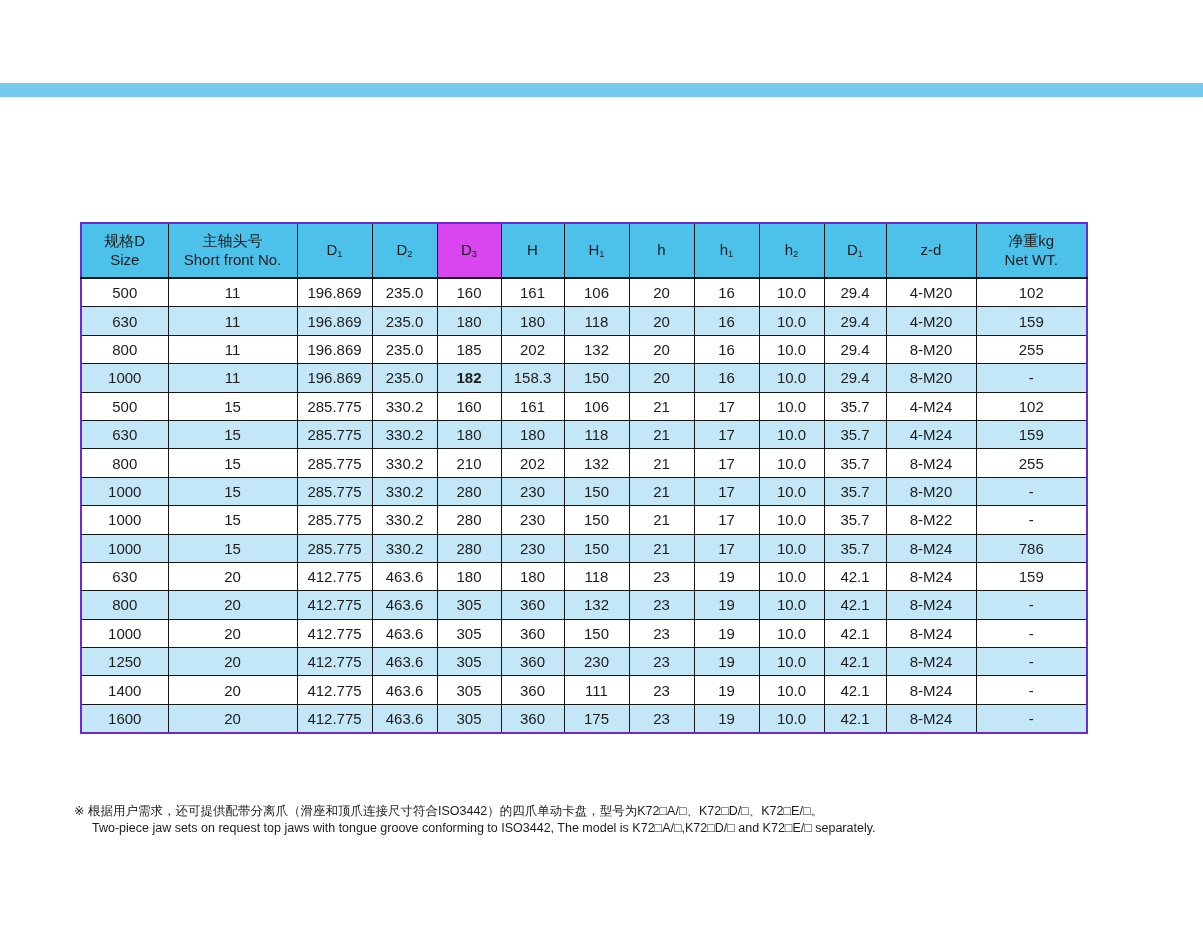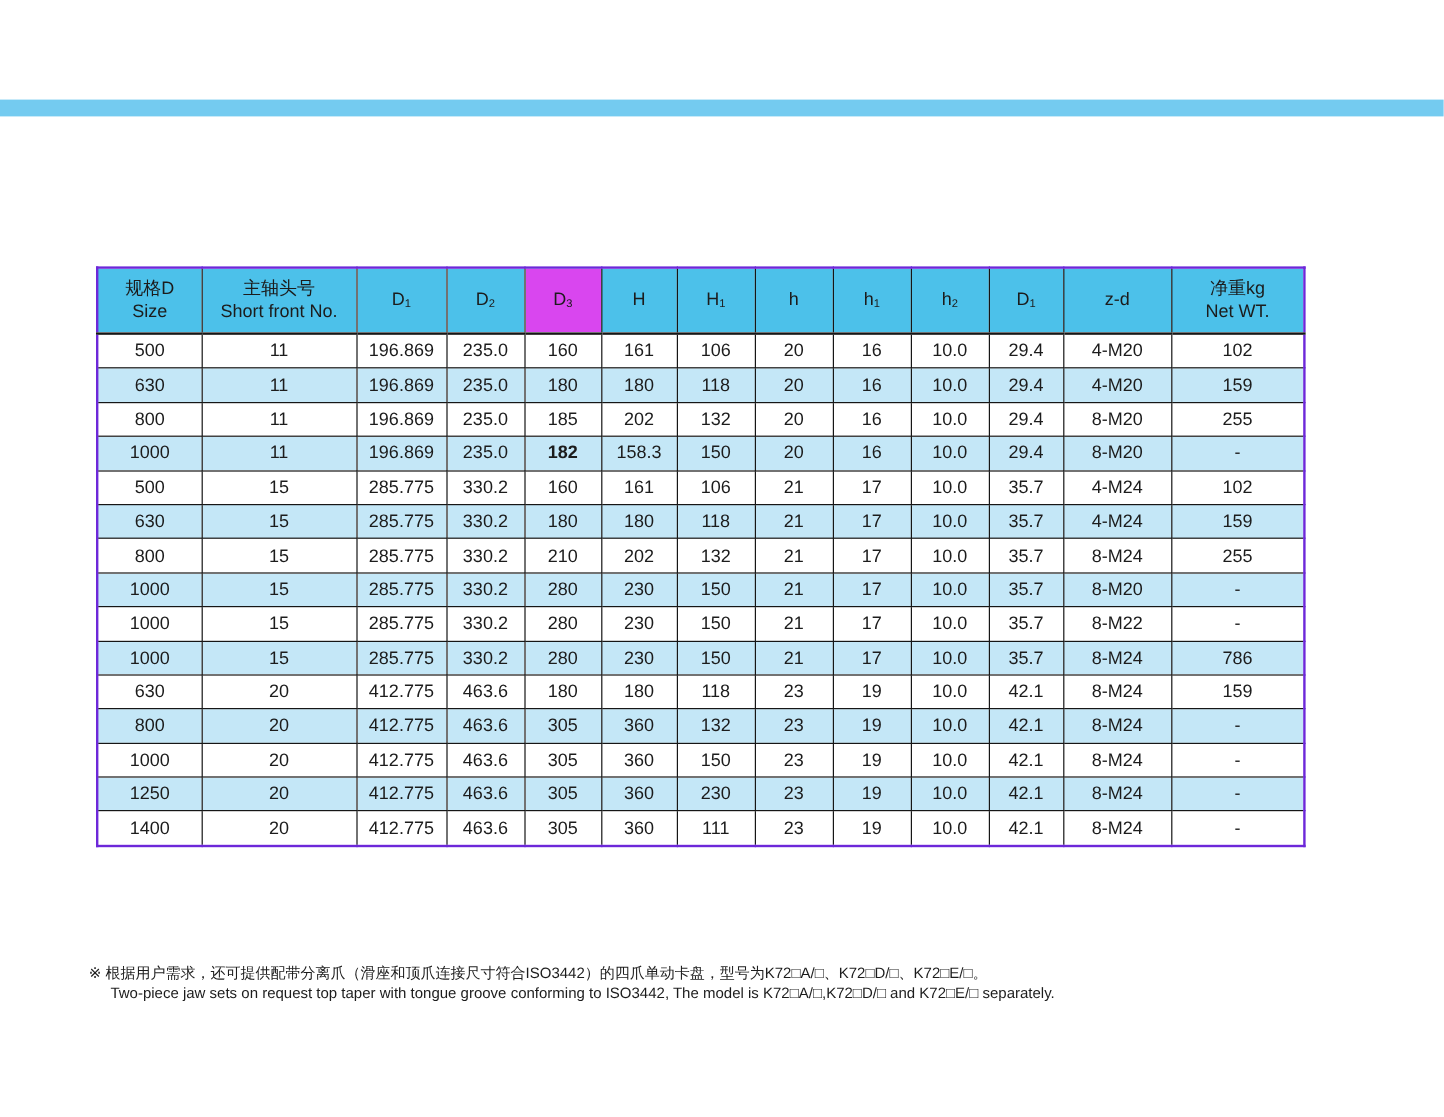--- a/index.html
+++ b/index.html
@@ -345,22 +345,37 @@
             <td>305</td>
             <td>360</td>
             <td>111</td>
             <td>23</td>
             <td>19</td>
             <td>10.0</td>
             <td>42.1</td>
             <td>8-M24</td>
             <td>-</td>
           </tr>
+          <tr>
+            <td style="background: rgb(196, 231, 247);">1600</td>
+            <td style="background: rgb(196, 231, 247);">20</td>
+            <td style="background: rgb(196, 231, 247);">412.775</td>
+            <td style="background: rgb(196, 231, 247);">463.6</td>
+            <td style="background: rgb(196, 231, 247);">305</td>
+            <td style="background: rgb(196, 231, 247);">360</td>
+            <td style="background: rgb(196, 231, 247);">175</td>
+            <td style="background: rgb(196, 231, 247);">23</td>
+            <td style="background: rgb(196, 231, 247);">19</td>
+            <td style="background: rgb(196, 231, 247);">10.0</td>
+            <td style="background: rgb(196, 231, 247);">42.1</td>
+            <td style="background: rgb(196, 231, 247);">8-M24</td>
+            <td style="background: rgb(196, 231, 247);">-</td>
+          </tr>
         </tbody>
     </table>
   </div>
 
   <div class="footnotes">
     <div class="fn-zh">※ 根据用户需求，还可提供配带分离爪（滑座和顶爪连接尺寸符合ISO3442）的四爪单动卡盘，型号为K72□A/□、K72□D/□、K72□E/□。</div>
-    <div class="fn-en">Two-piece jaw sets on request top taper with tongue groove conforming to ISO3442, The model is K72□A/□,K72□D/□ and K72□E/□ separately.</div>
+    <div class="fn-en">Two-piece jaw sets on request top jaws with tongue groove conforming to ISO3442, The model is K72□A/□,K72□D/□ and K72□E/□ separately.</div>
   </div>
 
 </div>
 
 </body></html>

